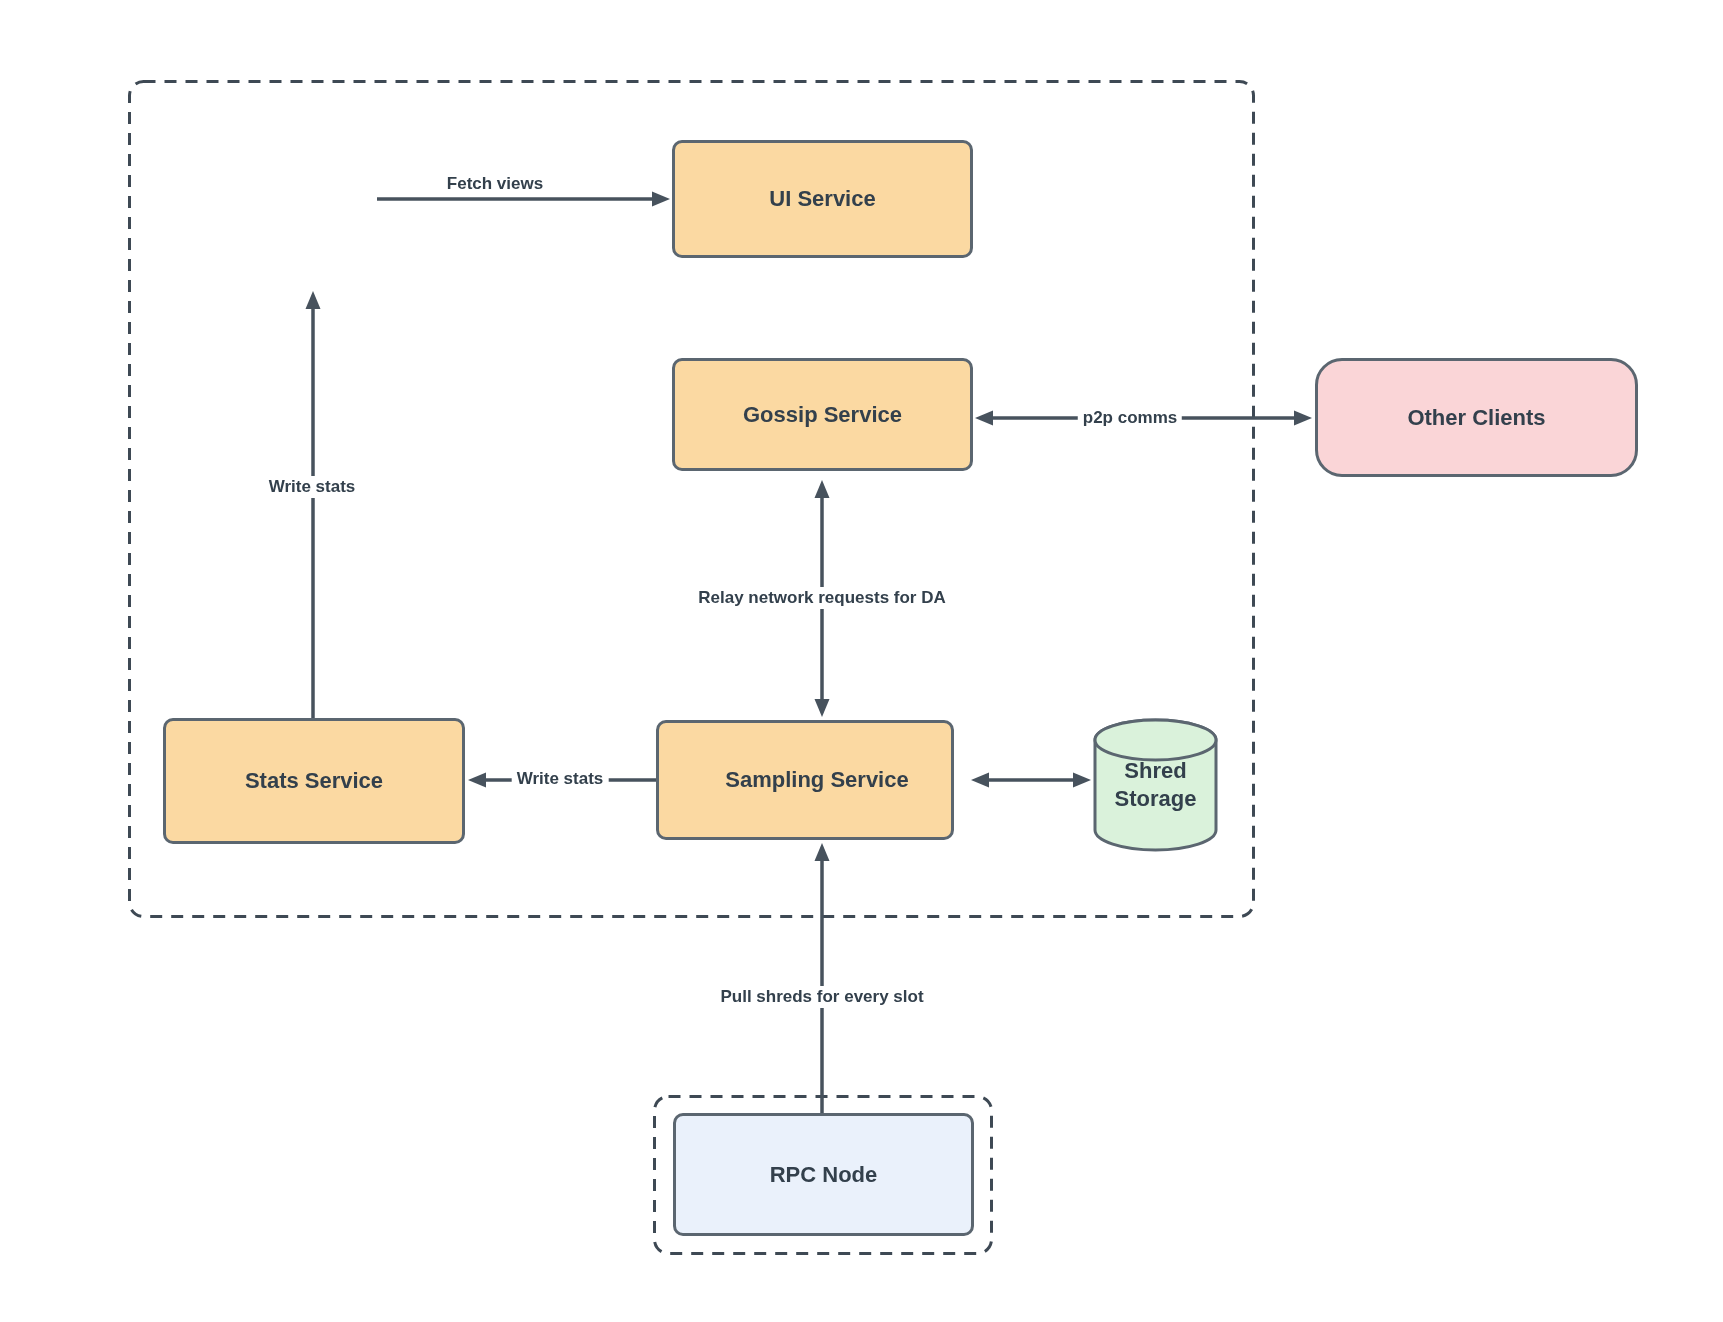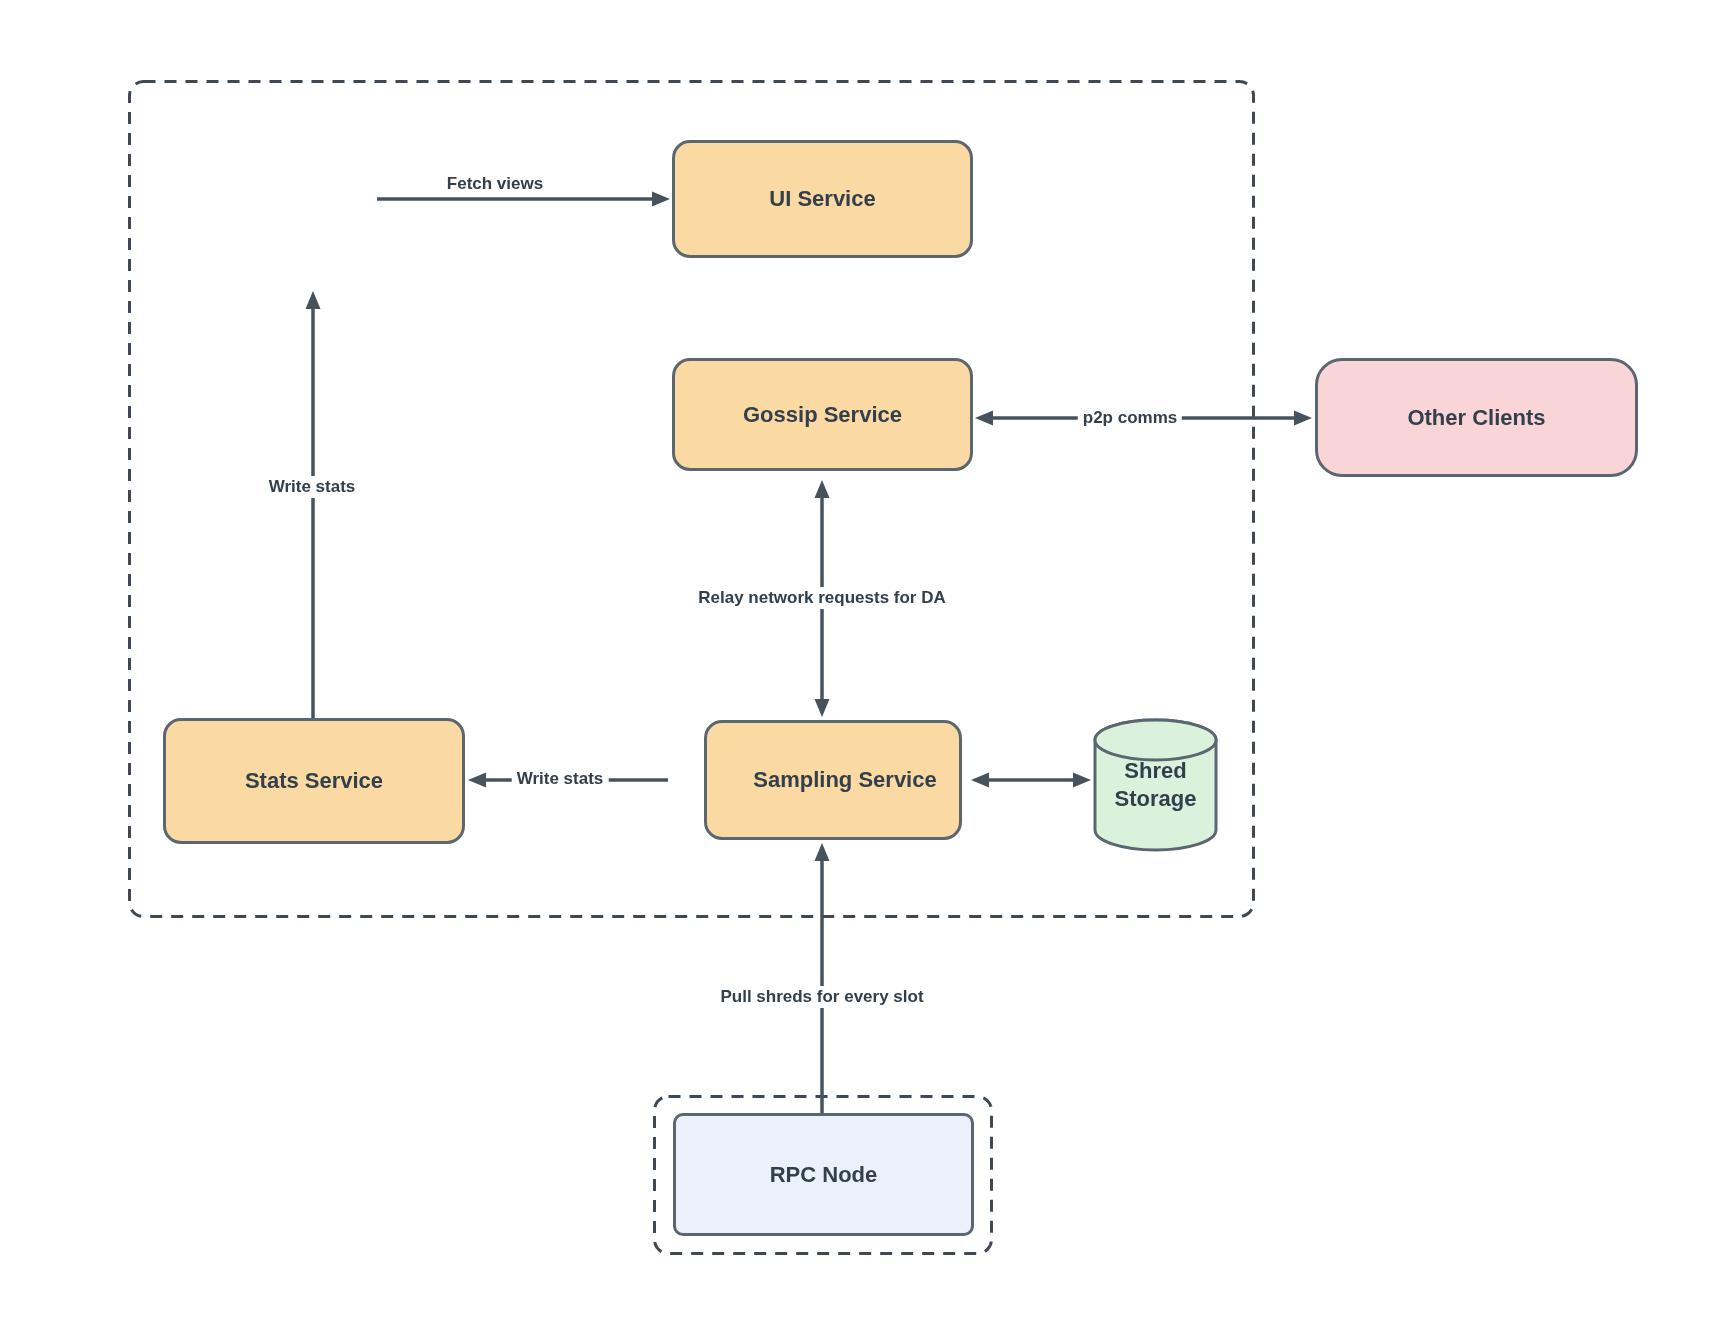--- a/index.html
+++ b/index.html
@@ -48,21 +48,21 @@
     display: flex;
     align-items: center;
     justify-content: center;
     text-align: center;
     font-weight: 700;
     font-size: 22px;
     color: var(--text);
     z-index: 2;
     line-height: 28px;
   }
-  .fill-service  { background: var(--service-fill); border-radius: 18px; }
+  .fill-service  { background: var(--service-fill); }
   .fill-external { background: var(--external-fill); }
   .fill-rpc      { background: var(--rpc-fill); }
   .cyl {
     border: none;
     border-radius: 0;
     background: transparent;
   }
   .cyl svg { position: absolute; left: 0; top: 0; }
   .cyl .cyl-shape { fill: var(--storage-fill); stroke: var(--shape-border); stroke-width: 3; }
   .cyl .node-label { position: relative; z-index: 1; }
@@ -118,21 +118,21 @@
   </div>
 
   <div class="node fill-external" style="left:1315px; top:358px; width:323px; height:119px;border-radius:27px;">
     <span class="node-label">Other Clients</span>
   </div>
 
   <div class="node fill-service" style="left:163px; top:718px; width:302px; height:126px;">
     <span class="node-label">Stats Service</span>
   </div>
 
-  <div class="node fill-service" style="left:704px; top:720px; width:258px; height:120px;padding-left:24px;">
+  <div class="node fill-service" style="left:656px; top:720px; width:298px; height:120px;padding-left:24px;">
     <span class="node-label">Sampling Service</span>
   </div>
 
   <div class="node cyl" style="left:1093px; top:718px; width:125px; height:134px;">
     <svg width="125" height="134" viewBox="0 0 125 134">
       <path class="cyl-shape" d="M 2 22 A 60.5 20 0 0 1 123 22 L 123 112 A 60.5 20 0 0 1 2 112 Z"></path>
       <ellipse class="cyl-shape" cx="62.5" cy="22" rx="60.5" ry="20"></ellipse>
     </svg>
     <span class="node-label" style="padding:0 14px;">Shred Storage</span>
   </div>

